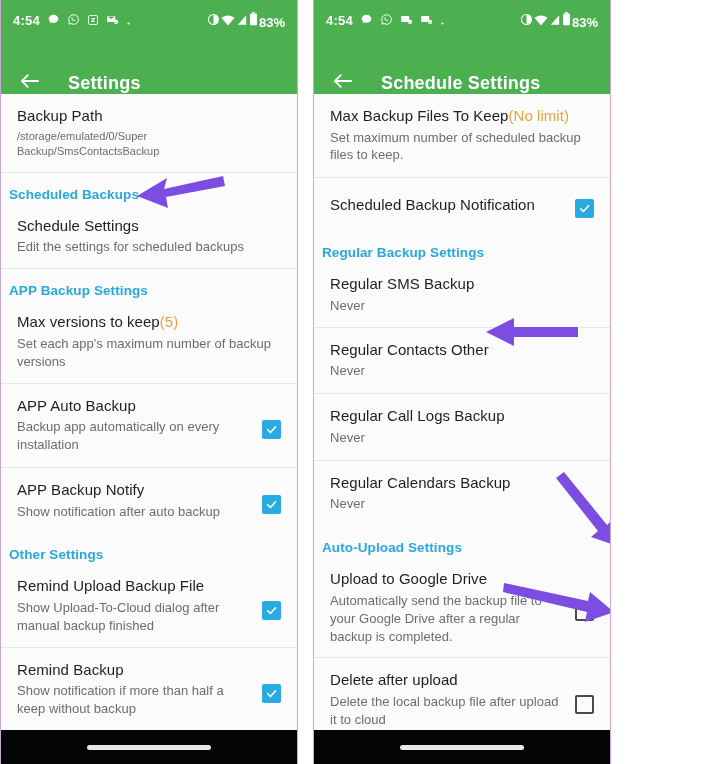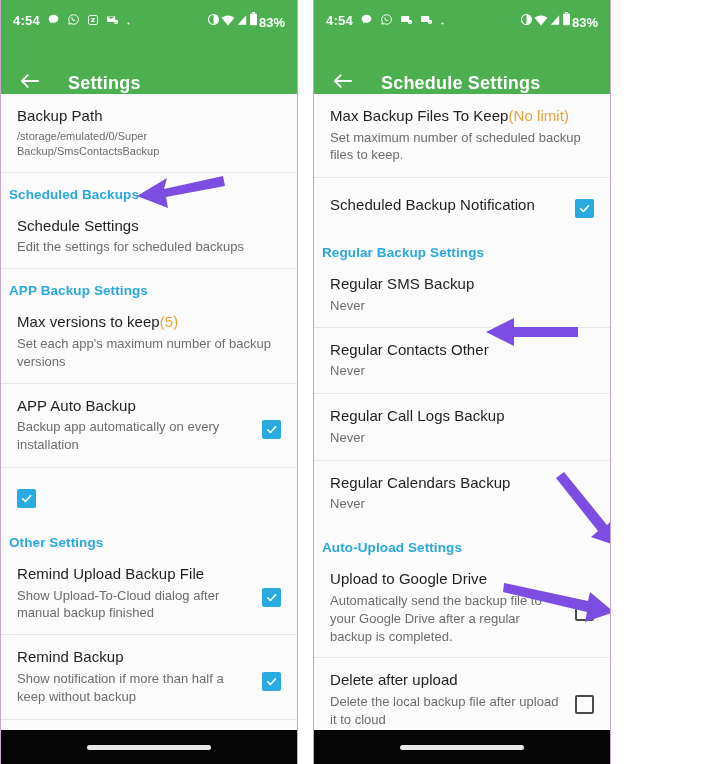--- a/index.html
+++ b/index.html
@@ -302,20 +302,24 @@
           <div class="cbox on">
             <svg width="13" height="13" viewBox="0 0 24 24">
                 <path fill="none" stroke="#ffffff" stroke-width="3" stroke-linecap="round" stroke-linejoin="round" d="M5 12.5l5 5L19.5 7"></path>
               </svg>
           </div>
         </div>
       </div>
 
       <div class="group">
         <div class="row">
+          <div class="row-text">
+            <div class="row-title">APP Backup Notify</div>
+            <div class="row-sub">Show notification after auto backup</div>
+          </div>
           <div class="cbox on">
             <svg width="13" height="13" viewBox="0 0 24 24">
                 <path fill="none" stroke="#ffffff" stroke-width="3" stroke-linecap="round" stroke-linejoin="round" d="M5 12.5l5 5L19.5 7"></path>
               </svg>
           </div>
         </div>
         <div class="section-header">Other Settings</div>
         <div class="row compact">
           <div class="row-text">
             <div class="row-title">Remind Upload Backup File</div>

